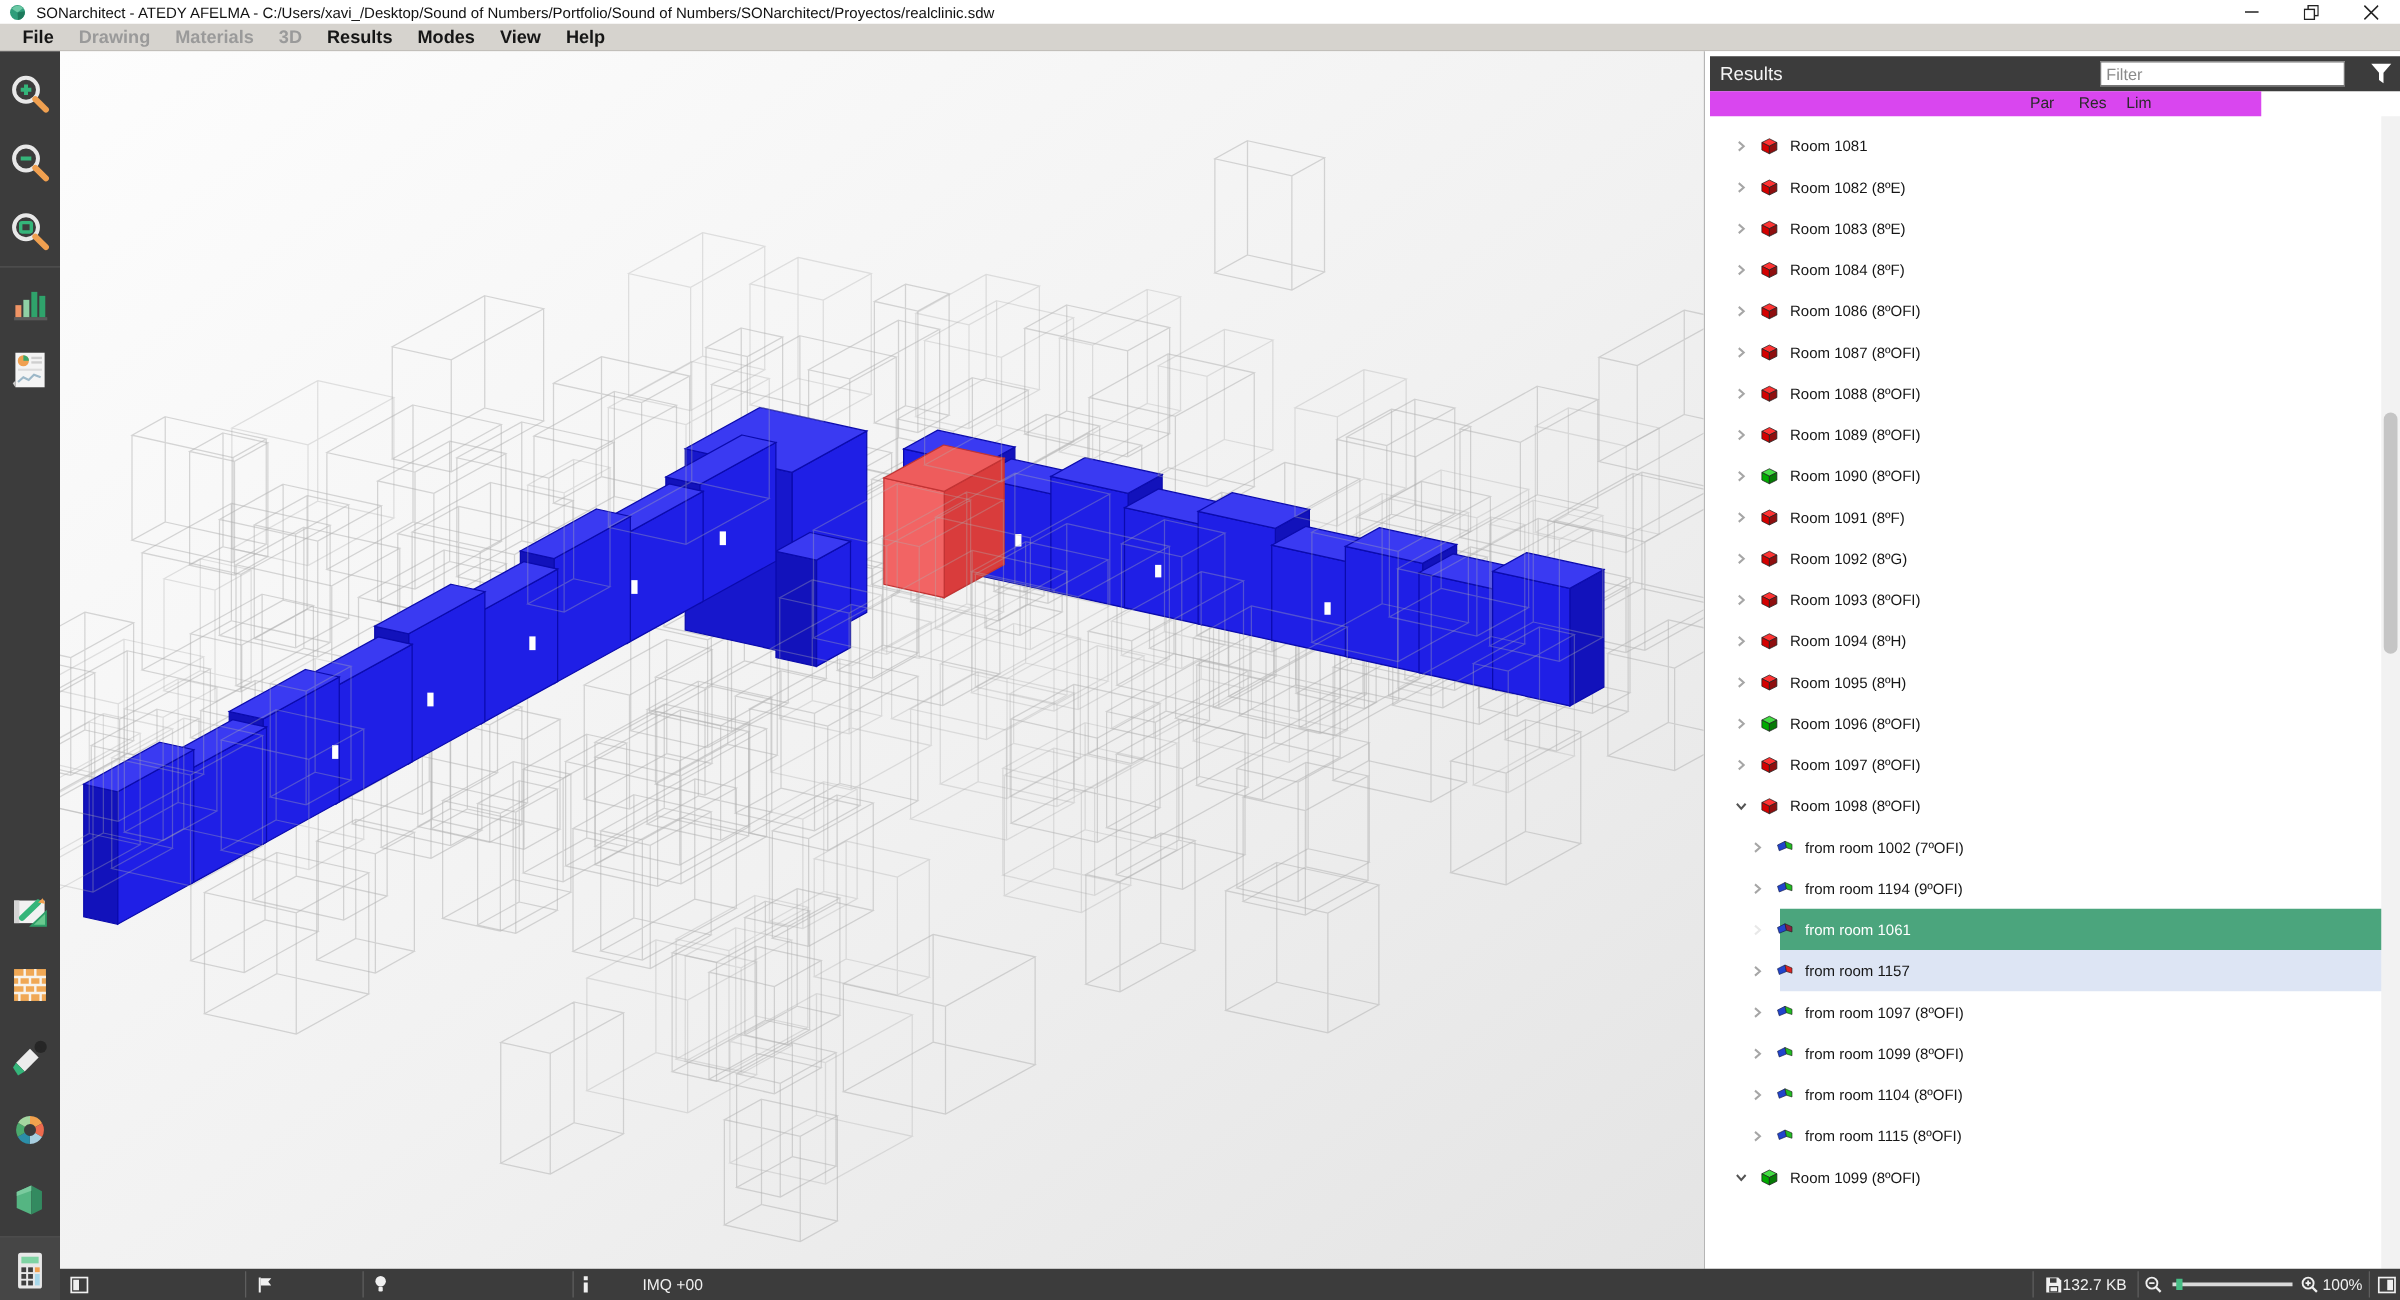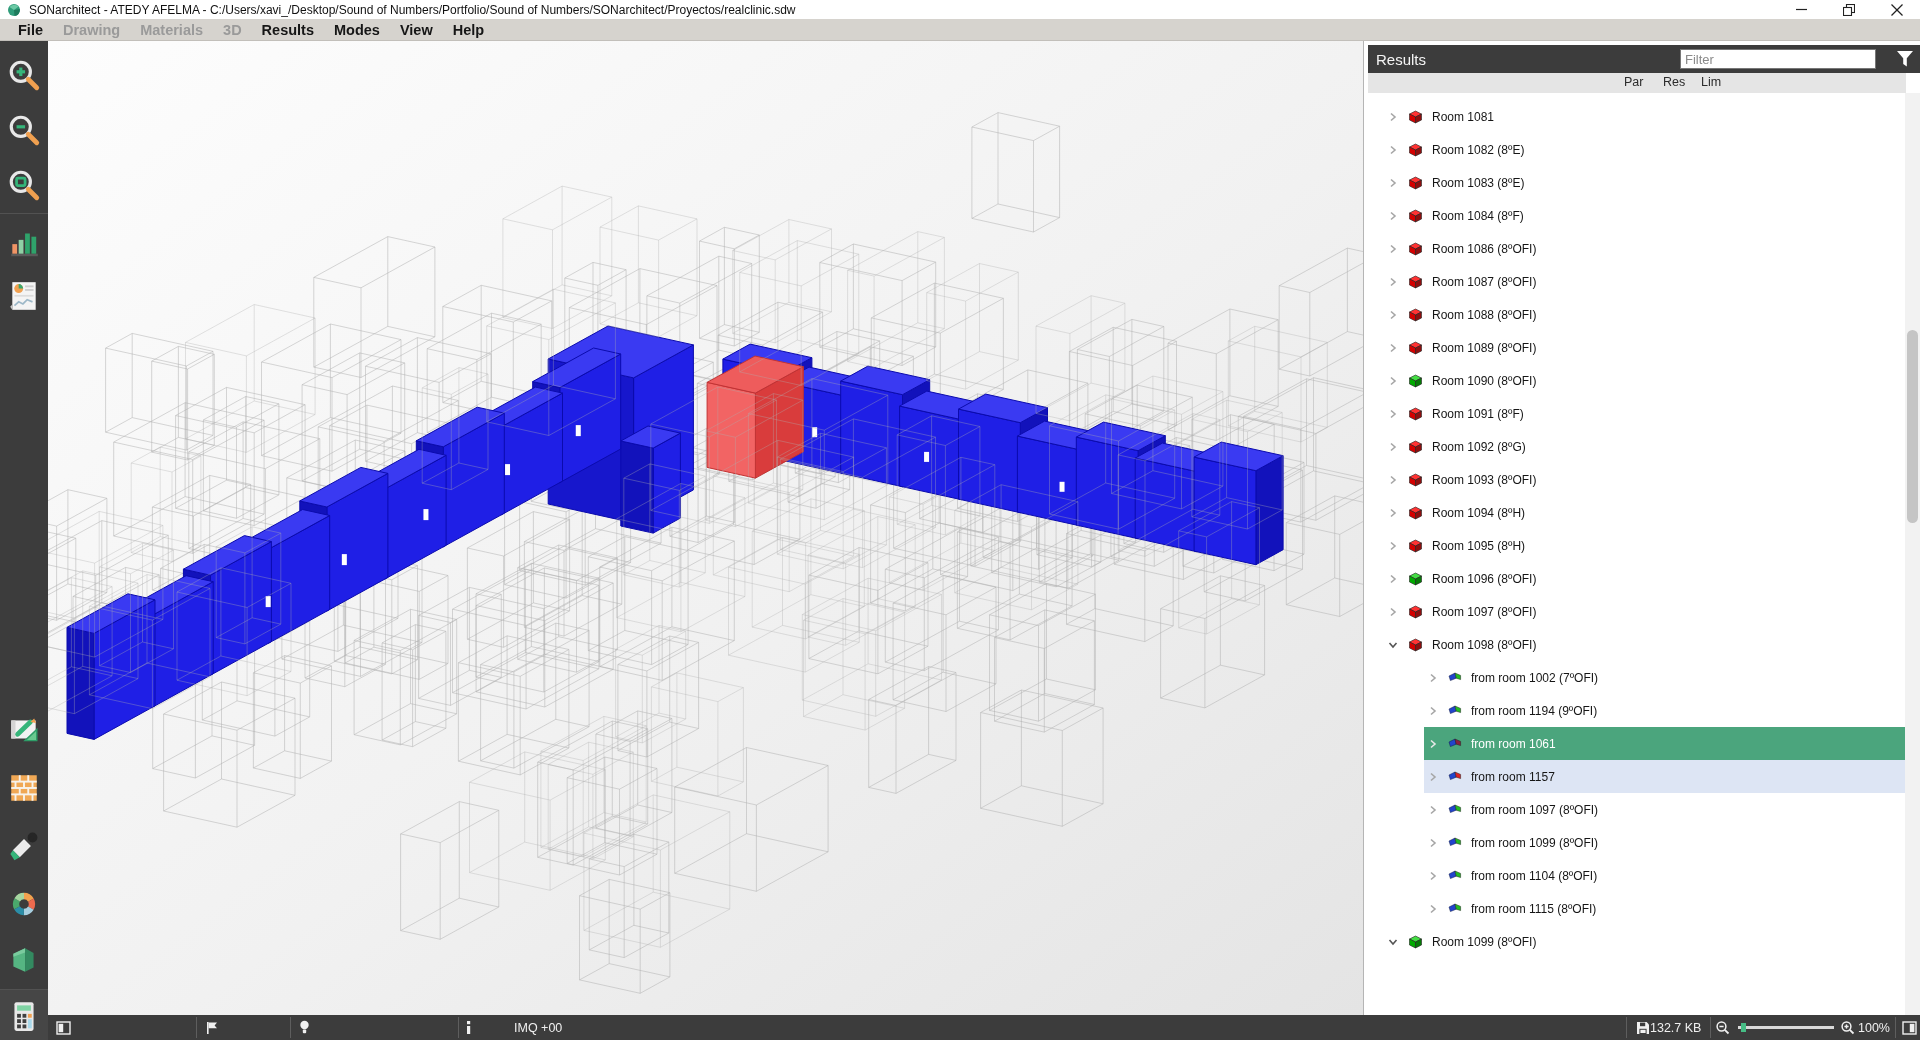--- a/index.html
+++ b/index.html
@@ -20,28 +20,28 @@
   #calc-zone{position:absolute;left:0;top:949px;width:48px;height:50px;background:#464646;}
   
   #viewport{position:absolute;left:48px;top:41px;width:1315px;height:974px;}
   
   #panel{position:absolute;left:1363px;top:41px;width:557px;height:974px;background:#ffffff;border-left:1px solid #b5b5b5;box-sizing:border-box;}
   #panel-header{position:absolute;left:4px;top:4px;right:0;height:28px;background:#3c3c3c;display:flex;align-items:center;}
   #panel-title{color:#f5f5f5;font-size:15px;margin-left:8px;}
   #filter-input{position:absolute;left:312px;top:4px;width:186px;height:18px;border:1px solid #777;background:#fff;font-size:13px;font-family:"Liberation Sans",sans-serif;padding:0 4px;color:#222;}
   #filter-input::placeholder{color:#8a8a8a;}
   #funnel{position:absolute;right:5px;top:5px;}
-  #colbar{position:absolute;left:4px;top:32px;width:538px;height:20px;background:#e5e5e5;}
+  #colbar{position:absolute;left:4px;top:32px;width:441px;height:20px;background:#d946ef;}
   .colhead{position:absolute;top:2px;font-size:12.5px;color:#2b2b2b;}
   #tree{position:absolute;left:0;top:52px;width:542px;bottom:0;overflow:hidden;}
   .trow{position:relative;display:flex;align-items:center;height:33px;font-size:12px;color:#161616;}
   .trow .chev{width:12px;display:flex;justify-content:center;margin-right:9px;flex:none;}
   .trow .ticon{margin-right:9px;flex:none;display:flex;}
   .trow.lvl0{padding-left:23px;}
-  .trow.lvl1{padding-left:63px;}
+  .trow.lvl1{padding-left:36px;}
   .trow::before{content:"";position:absolute;left:60px;right:0;top:0;bottom:0;background:transparent;z-index:0;}
   .trow>*{position:relative;z-index:1;}
   .trow.selected::before{background:#4ba57d;}
   .trow.selected{color:#ffffff;}
   .trow.hover::before{background:#dde5f4;}
   #vscroll{position:absolute;right:0;top:52px;width:15px;bottom:0;background:#f2f2f2;}
   #vthumb{position:absolute;left:2px;top:237px;width:11px;height:193px;background:#c5c5c5;border-radius:6px;}
   
   #statusbar{position:absolute;left:48px;top:1015px;width:1872px;height:25px;background:#3c3c3c;color:#f0f0f0;font-size:12.5px;}
   .sb{position:absolute;top:0;height:25px;display:flex;align-items:center;}

